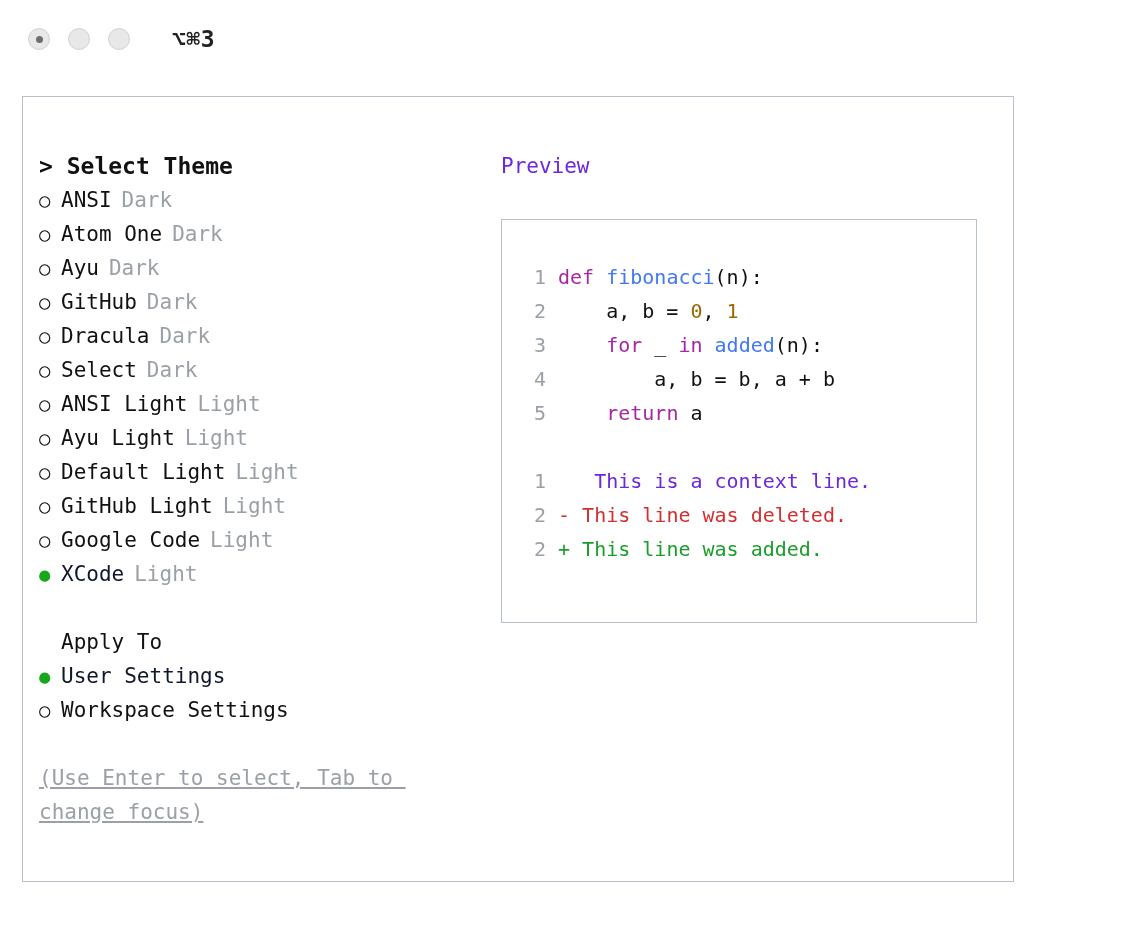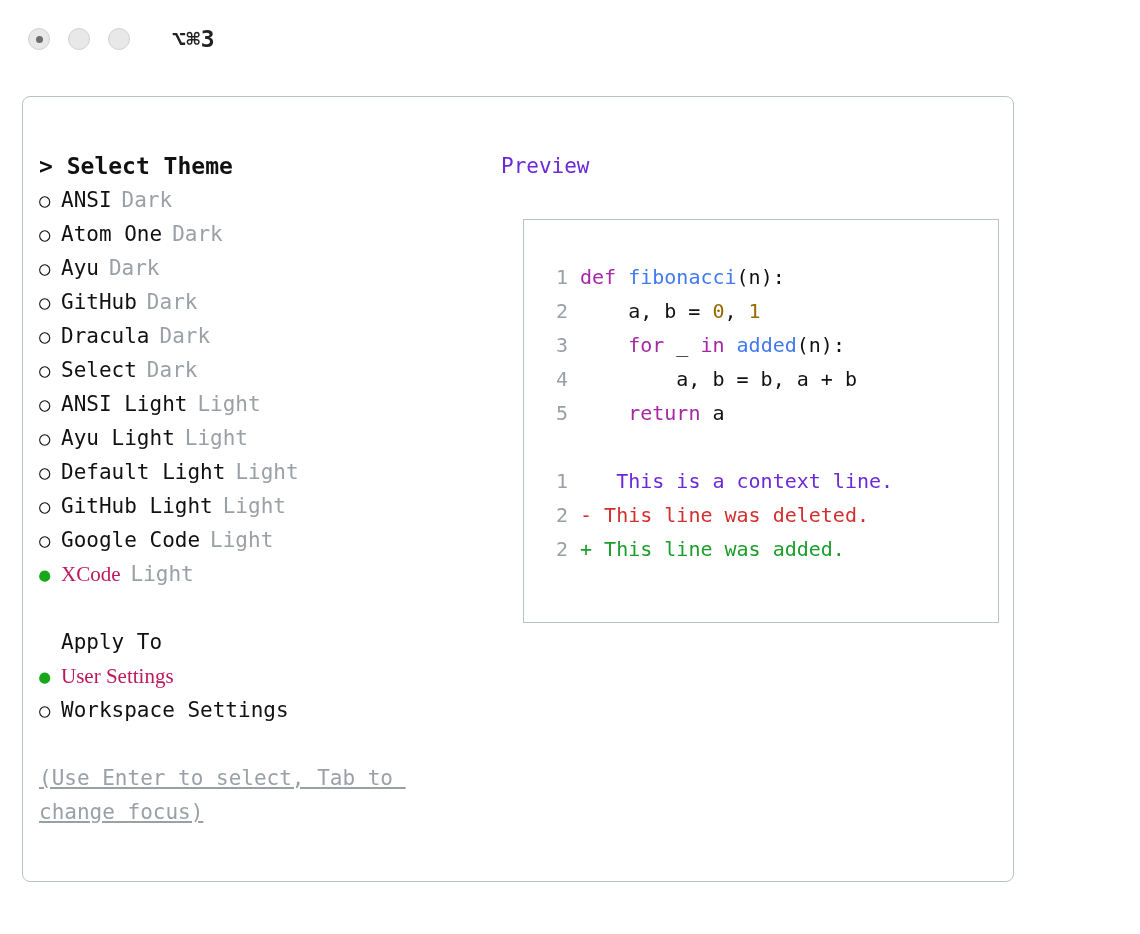--- a/index.html
+++ b/index.html
@@ -58,21 +58,21 @@
     color: #222222;
     letter-spacing: 0.5px;
   }
   .panel {
     position: absolute;
     left: 22px;
     top: 96px;
     width: 992px;
     height: 786px;
     border: 1px solid #b9c2cc;
-    border-radius: 8px;
+    border-radius: 0;
     box-sizing: border-box;
   }
   .cols {
     position: absolute;
     left: 0; top: 0;
     width: 100%;
     height: 100%;
   }
   .left-col {
     position: absolute;
@@ -110,22 +110,21 @@
     color: #111111;
     font-size: 19px;
   }
   .bullet.selected {
     color: #16a81a;
   }
   .label {
     color: #111111;
   }
   .label.sel {
-    color: #be185d;
-    font-family: Liberation Serif, serif;
+    color: #0f172a;
   }
   .tag {
     color: #9aa0a6;
     margin-left: 10px;
   }
   .section-gap {
     height: 34px;
   }
   .apply-title {
     font-size: 21px;
@@ -149,21 +148,20 @@
     line-height: 34px;
     white-space: pre;
   }
   .preview-box {
     margin-top: 36px;
     width: 476px;
     height: 404px;
     border: 1px solid #b9c2cc;
     box-sizing: border-box;
     padding: 40px 0 12px 18px;
-    margin-left: 22px;
   }
   .code-line {
     font-size: 20px;
     line-height: 34px;
     white-space: pre;
   }
   .ln {
     display: inline-block;
     width: 26px;
     text-align: right;

